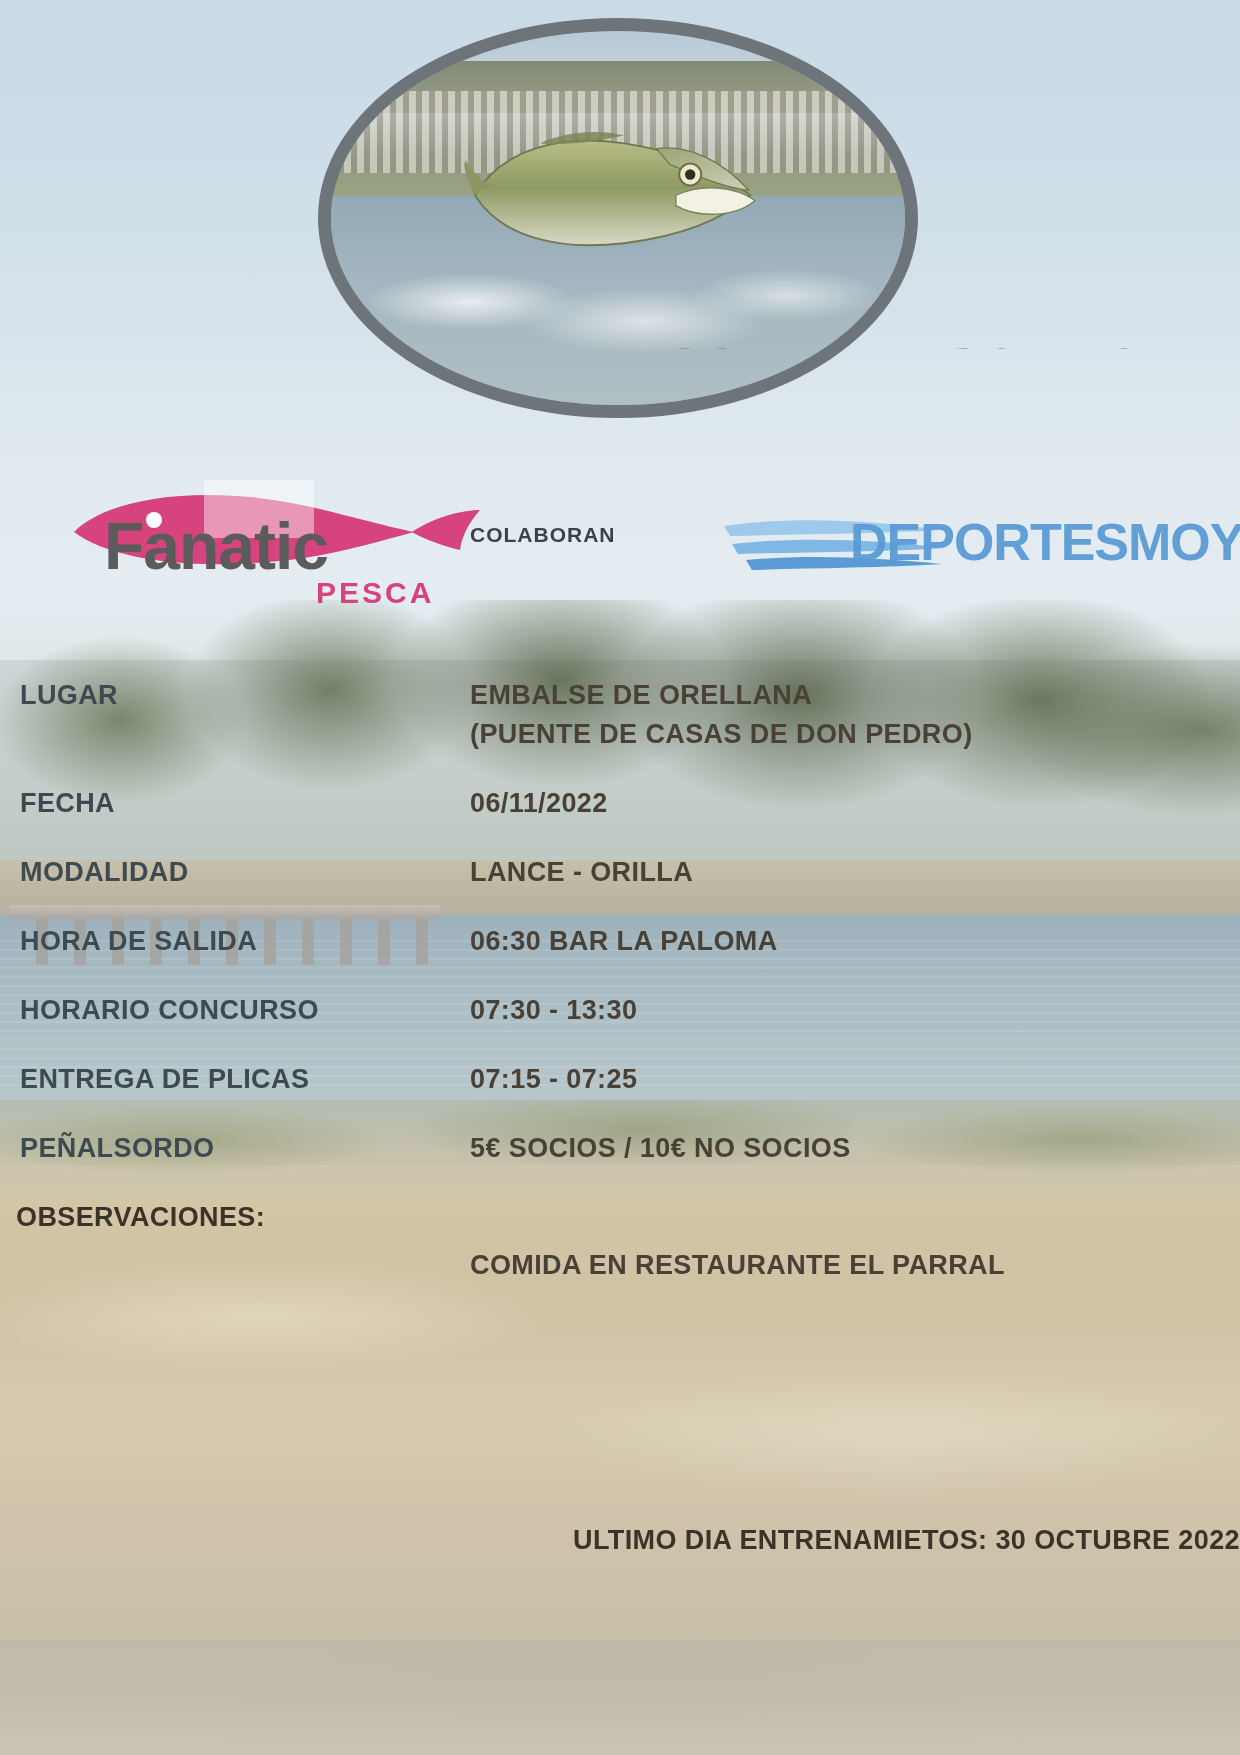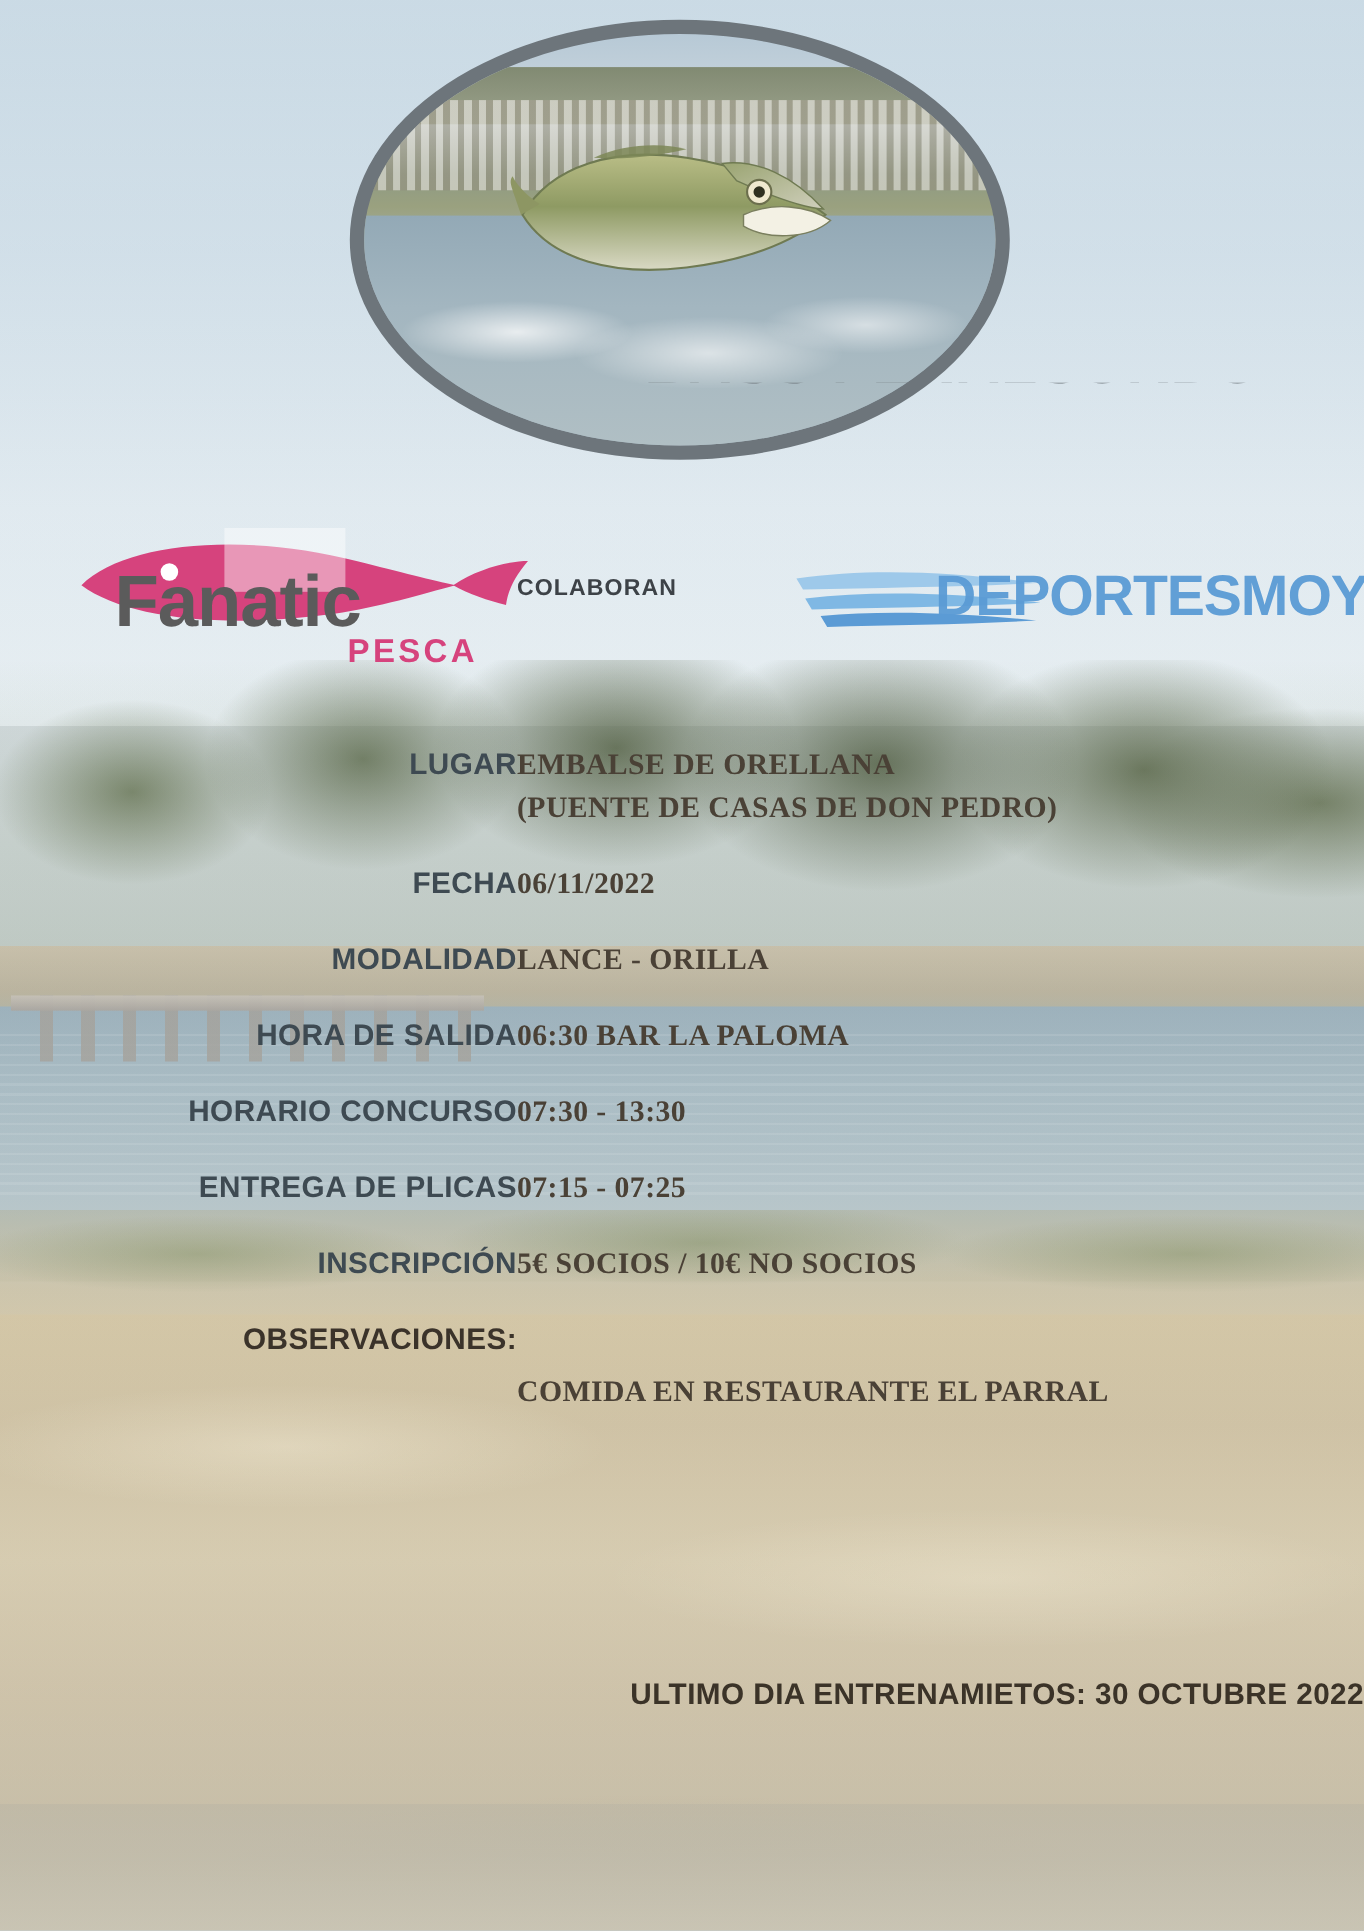--- a/index.html
+++ b/index.html
@@ -226,29 +226,27 @@
     margin-bottom: 38px;
   }
   .row .label {
     width: 470px;
     padding-left: 20px;
     box-sizing: border-box;
     font-size: 27px;
     font-weight: bold;
     color: #3e4a52;
     letter-spacing: 0.4px;
-    text-align: right;
   }
   .row .value {
     flex: 1;
     font-size: 27px;
     font-weight: bold;
     color: #4a4136;
     letter-spacing: 0.4px;
-    font-family: Liberation Serif, serif;
   }
   .value .line2 {
     display: block;
     margin-top: 8px;
   }
   .row.obs .label { color: #3b332a; padding-left: 16px; }
   .row.obs .value { color: #4a4136; }
   .value .spaced {
     display: block;
     margin-top: 48px;
@@ -373,21 +371,21 @@
       <div class="label">HORARIO CONCURSO</div>
       <div class="value">07:30 - 13:30</div>
     </div>
 
     <div class="row">
       <div class="label">ENTREGA DE PLICAS</div>
       <div class="value">07:15 - 07:25</div>
     </div>
 
     <div class="row">
-      <div class="label">INSCRIPCIÓN</div>
+      <div class="label">PEÑALSORDO</div>
       <div class="value">5€ SOCIOS / 10€ NO SOCIOS</div>
     </div>
 
     <div class="row obs">
       <div class="label">OBSERVACIONES:</div>
       <div class="value">
         <span class="spaced">COMIDA EN RESTAURANTE EL PARRAL</span>
       </div>
     </div>
 

